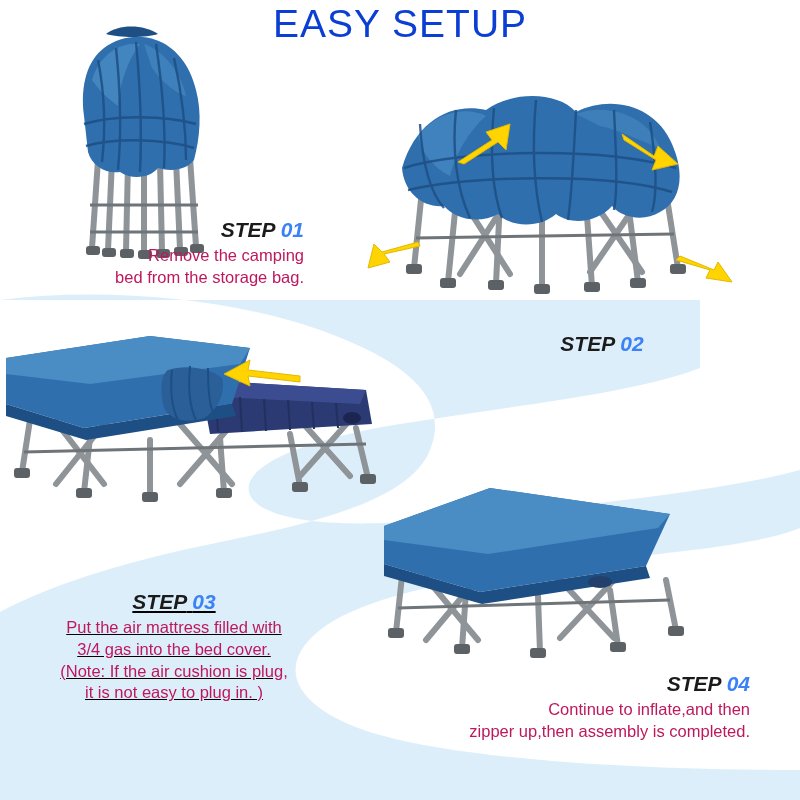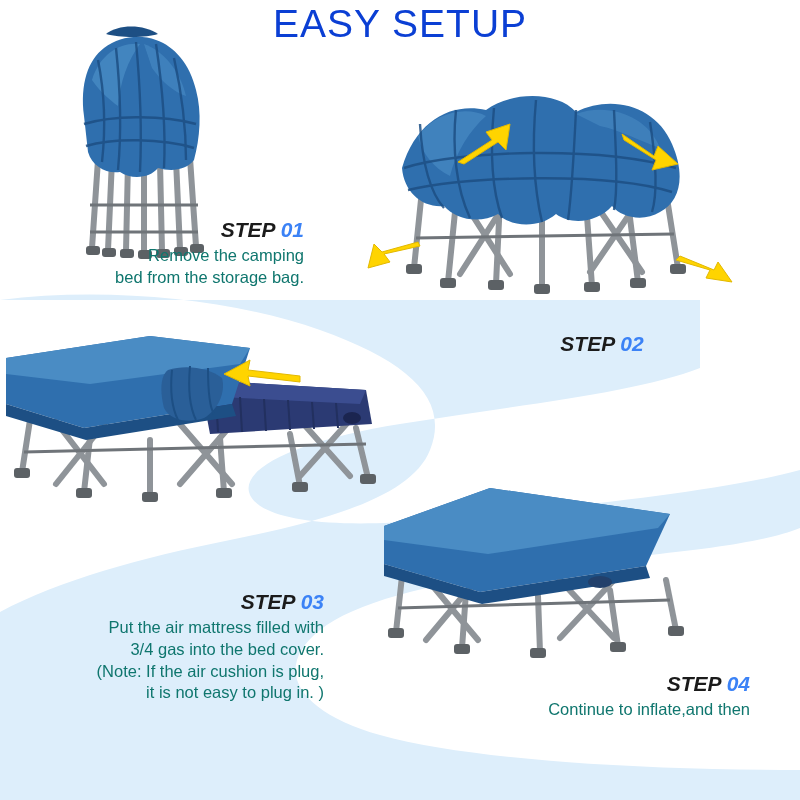--- a/index.html
+++ b/index.html
@@ -31,28 +31,28 @@
   .step-head{
     font-size:21px;
     font-weight:bold;
     font-style:italic;
     color:#1b1b1b;
     white-space:nowrap;
   }
   .step-head .num{color:#3b82f6;}
   .step-body{
     font-size:16.5px;
-    color:#0f766e;
+    color:#be185d;
     line-height:1.32;
   }
   .block{position:absolute;}
 
   #step01{ left:78px; top:218px; width:226px; text-align:right;}
   #step02{ left:452px; top:332px; width:300px; text-align:center;}
-  #step03{ left:24px; top:590px; width:300px; text-align:right;}
+  #step03{ left:24px; top:590px; width:300px; text-align:center;text-decoration:underline;}
   #step04{ left:430px; top:672px; width:320px; text-align:right;}
 
   .hsp{height:3px;}
 
   
   svg{display:block;}
   .imgwrap{position:absolute;}
 </style>
 </head>
 <body>
@@ -292,16 +292,17 @@
   </div>
 
   <div class="block" id="step04">
     <div class="step-head">
       <span>STEP</span>
       <span class="num">04</span>
     </div>
     <div class="hsp"></div>
     <div class="step-body">
       <div>Continue to inflate,and then</div>
+      <div>zipper up,then assembly is completed.</div>
     </div>
   </div>
 
 </div>
 
 </body></html>

